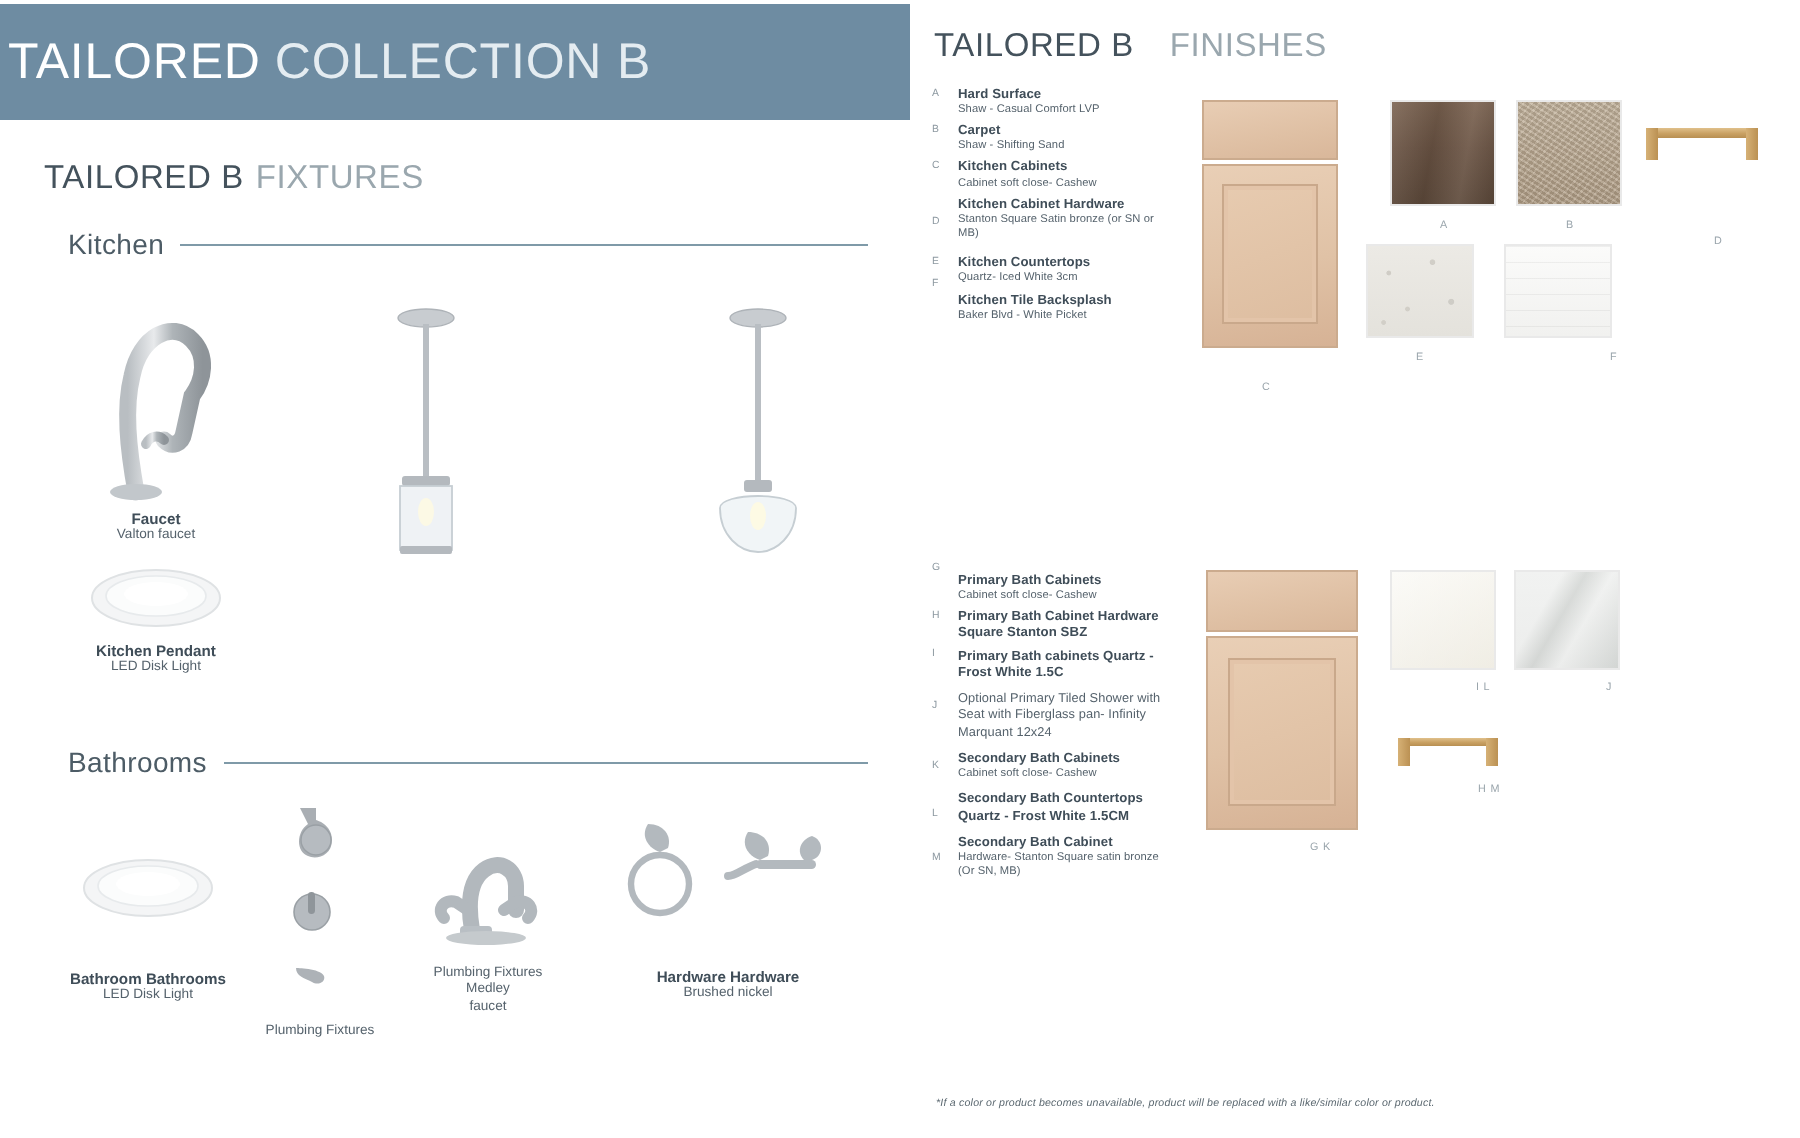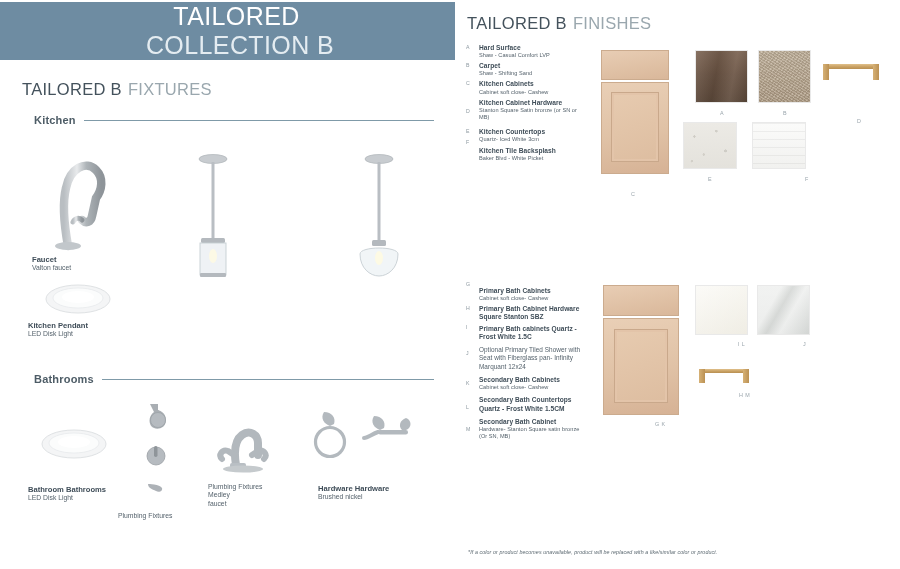--- a/index.html
+++ b/index.html
@@ -11,47 +11,47 @@
     position: relative;
     overflow: hidden;
   }
   .page { position: relative; width: 900px; height: 569px; background:#fff; }
 
   
   .left-col { position:absolute; left:0; top:0; width:455px; height:569px; }
 
   .title-bar {
     position:absolute; left:0; top:2px; width:455px; height:58px;
-    background:#6e8ca2; display:flex; align-items:center; padding-left:18px;flex-direction:column;
+    background:#6e8ca2; display:flex; align-items:center; padding-left:4px;
   }
   .title-bar .t1 { font-size:25px; color:#ffffff; letter-spacing:.4px; font-weight:400; }
   .title-bar .t2 { font-size:25px; color:#e4ecf1; letter-spacing:.4px; font-weight:300; margin-left:7px; }
 
   .sub-head { position:absolute; left:22px; top:80px; display:flex; align-items:baseline; }
   .sub-head .s1 { font-size:16.5px; color:#44525c; letter-spacing:.3px; }
   .sub-head .s2 { font-size:16.5px; color:#9aa7ae; letter-spacing:.3px; margin-left:6px; }
 
   .rule-row { position:absolute; display:flex; align-items:center; width:412px; }
-  .rule-row .rl { font-size:11px; font-weight:bold; color:#4d5c66; white-space:nowrap; letter-spacing:.2px;padding-left:12px;}
+  .rule-row .rl { font-size:14px; font-weight:normal; color:#4d5c66; white-space:nowrap; letter-spacing:.2px;padding-left:12px;}
   .rule-row .line { flex:1; height:1px; background:#7f9aa8; margin-left:8px; }
   #kitchen-rule { left:22px; top:114px; }
   #bath-rule { left:22px; top:373px; }
 
-  .cap { position:absolute; line-height:1.22; }
+  .cap { position:absolute; text-align:center; line-height:1.22; }
   .cap .b { font-size:7.6px; font-weight:bold; color:#3f4d58; display:block; }
   .cap .n { font-size:6.8px; color:#55626c; display:block; }
   .cap.left-al { text-align:left; }
 
   .fig { position:absolute; }
 
   
   .right-col { position:absolute; left:455px; top:0; width:445px; height:569px; }
   .fin-head { position:absolute; left:12px; top:14px; display:flex; align-items:baseline; }
   .fin-head .s1 { font-size:16.5px; color:#44525c; letter-spacing:.3px; }
-  .fin-head .s2 { font-size:16.5px; color:#9aa7ae; letter-spacing:.3px; margin-left:6px; }
+  .fin-head .s2 { font-size:16.5px; color:#9aa7ae; letter-spacing:.3px; margin-left:18px; }
 
   .legend { position:absolute; left:10px; width:122px; }
   #legend-top { top:44px; }
   #legend-bottom { top:287px; }
   .leg-item { position:relative; padding-left:14px; margin-bottom:3px; }
   .leg-item .ltr {
     position:absolute; left:1px; font-size:5.2px; color:#8d99a1; letter-spacing:.2px;
   }
   .leg-item .ttl { font-size:6.6px; font-weight:bold; color:#3f4d58; line-height:1.25; letter-spacing:.05px;}
   .leg-item .sub { font-size:5.6px; color:#55626c; line-height:1.25; letter-spacing:.05px;}

